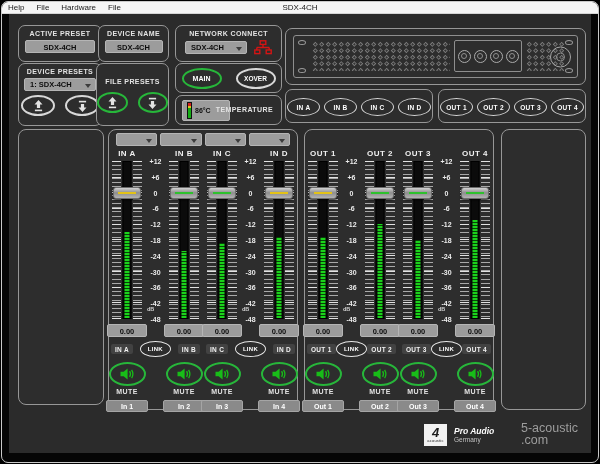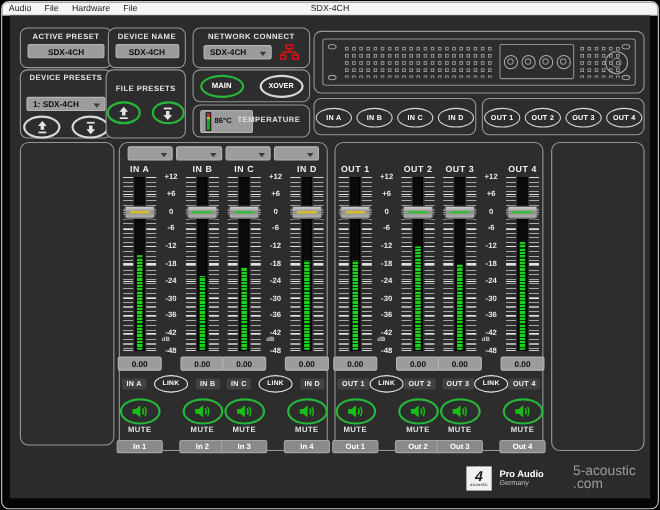--- a/index.html
+++ b/index.html
@@ -94,33 +94,33 @@
   .ov-mute { width:37px; height:24px; margin-top:5px; }
   .mute-lbl { margin-top:2px; height:10px; font-size:7px; }
   .name { width:42px; margin-top:2px; background:#8a8a8a; color:#fff; font-size:7px; font-weight:bold; height:12px; line-height:12px; border:1px solid #a5a5a5; border-radius:2px; text-align:center; }
 
   
   .footer { position:absolute; left:0; right:0; top:408px; height:30px; }
   .logo-box { position:absolute; left:415px; top:2px; width:23px; height:22px; background:#f2f2f2; display:flex; flex-direction:column; align-items:center; justify-content:center; }
   .logo-4 { font-size:13px; font-weight:bold; font-style:italic; color:#1c1c1c; line-height:11px; }
   .logo-cap { font-size:4px; color:#1c1c1c; letter-spacing:.2px; }
   .brand { position:absolute; left:445px; top:4px; }
-  .brand-main { font-size:8.5px; font-weight:bold; color:#fff; }
+  .brand-main { font-size:8.5px; font-weight:bold; color:#fff;font-style:italic; }
   .brand-sub { font-size:6.5px; color:#c2c2c2; }
   .site { position:absolute; left:512px; top:1px; color:#9d9d9d; font-size:12.5px; line-height:11.5px; }
 
   svg { display:block; }
 </style>
 </head>
 <body>
 
 <div class="win">
   <div class="menubar">
     <span class="title">SDX-4CH</span>
-    <span class="mi">Audio</span>
+    <span class="mi">Help</span>
     <span class="mi">File</span>
     <span class="mi">Hardware</span>
     <span class="mi">File</span>
   </div>
 
   <div class="content">
 
     <div class="gbox b-active hpad cstack">
       <div class="lbl">ACTIVE PRESET</div>
       <div class="vbox" style="width:70px">SDX-4CH</div>
@@ -172,21 +172,21 @@
             </div>
         </div>
         <div class="fan">
             <div class="fan-in"></div>
           </div>
       </div>
     </div>
 
     <div class="gbox b-devpre hpad">
       <div class="lbl">DEVICE PRESETS</div>
-      <div style="display:flex; justify-content:center; margin-top:13px;">
+      <div style="display:flex; justify-content:center; margin-top:3px;">
         <div class="dd" style="width:72px">
           <span>1:  SDX-4CH</span>
           <span class="dd-arrow"></span>
         </div>
       </div>
       <div class="arrow-row">
         <div class="oval ring-w ov-arrow">
           <svg width="11" height="12" viewBox="0 0 10 12">
               <g fill="#e3e3e3">
                 <path d="M5 0 L9 4.5 H6.6 V8 H3.4 V4.5 H1 Z"></path>

